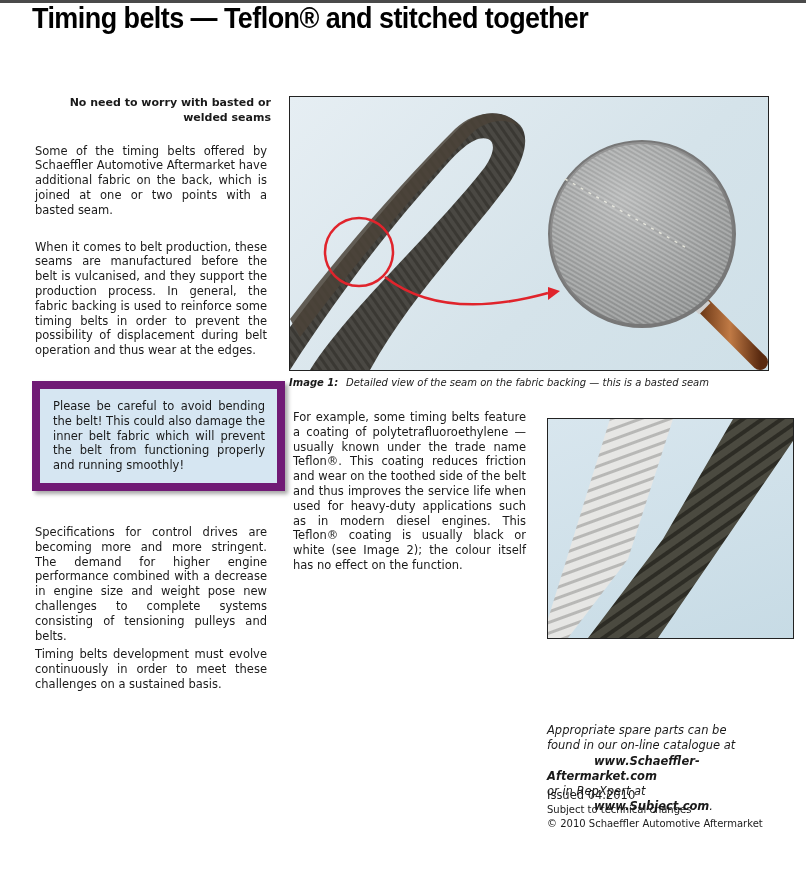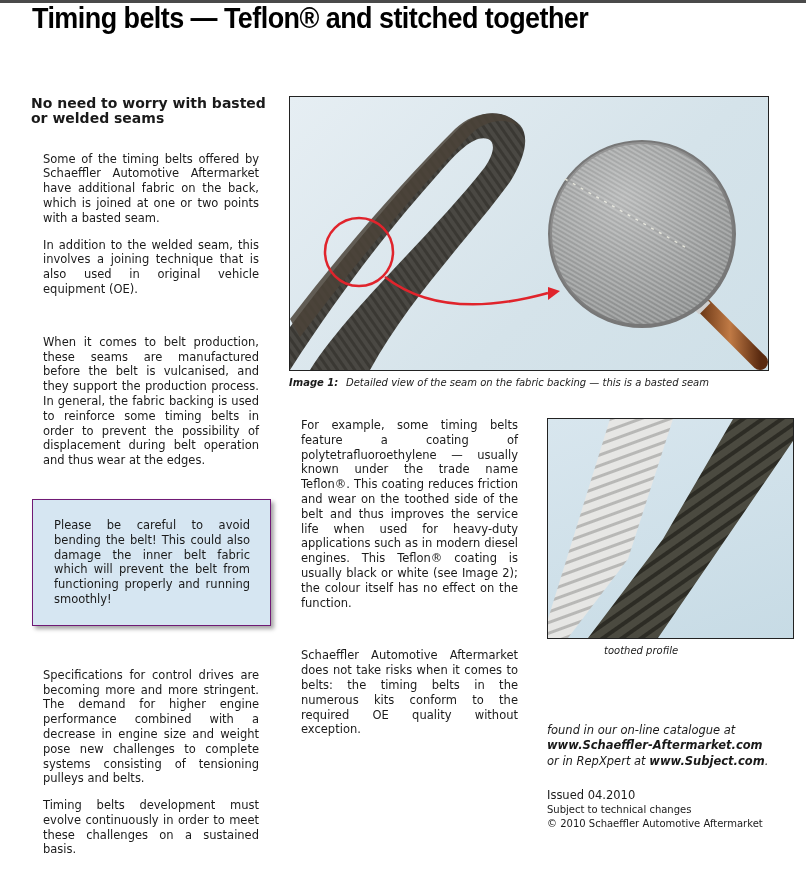--- a/index.html
+++ b/index.html
@@ -8,61 +8,60 @@
     font-family:"DejaVu Sans", sans-serif; color:#1a1a1a;
   }
   .topbar { position:absolute; left:0; top:0; width:806px; height:3px; background:#4a4a4a; }
   h1 {
     position:absolute; left:32px; top:0px; margin:0;
     font-family:"Liberation Sans", sans-serif; font-weight:bold;
     font-size:29px; letter-spacing:-0.6px; transform:scaleX(0.93); transform-origin:left top;
     color:#000; line-height:36px;
   }
   .col { position:absolute; font-size:11.5px; line-height:14.8px; text-align:justify; }
-  .col p { margin:12px; }
-  .col h3 { margin:0; font-size:14px; font-weight:bold; line-height:14.8px; text-align:left; }
+  .col p { margin:4px; }
+  .col h3 { margin:0; font-size:11px; font-weight:bold; line-height:14.8px; text-align:right; }
   .left { left:31px; top:96px; width:240px; }
   .gap { height:14px; }
   .warn {
-    background:#d6e6f2; border:1px solid #701a75; box-shadow:3px 3px 4px rgba(0,0,0,0.35);
+    background:#d6e6f2; border:8px solid #701a75; box-shadow:3px 3px 4px rgba(0,0,0,0.35);
     padding:6px 8px 6px 9px; margin-left:1px; width:220px; text-align:justify;
   }
   .mid { left:289px; top:406px; width:241px; }
   .fig1 {
     position:absolute; left:289px; top:96px; width:478px; height:273px;
     border:1px solid #222; background:linear-gradient(135deg,#e6eef3 0%,#d5e3ea 60%,#cfe0e8 100%);
     overflow:hidden;
   }
   .fig2 {
     position:absolute; left:547px; top:418px; width:245px; height:219px;
     border:1px solid #222; background:linear-gradient(160deg,#d8e6ee 0%,#c7dbe5 100%); overflow:hidden;
   }
   .cap { position:absolute; font-size:10px; font-style:italic; line-height:15px; }
   .cap b { font-style:italic; }
   .cap1 { left:289px; top:375px; }
   .cap2 { left:547px; top:643px; width:250px; }
   .cap2 .lbl { display:inline-block; width:57px; }
   .cap2 .indent { padding-left:57px; }
   .cap1 .lbl { display:inline-block; width:57px; }
   .note { position:absolute; left:547px; top:723px; font-size:11.5px; font-style:italic; line-height:15.3px; }
-  .note b { font-style:italic; }
+  .note b { font-style:italic;margin-left:47px; }
   .foot { position:absolute; left:547px; top:788px; font-size:11.5px; line-height:15px; }
   .foot .small { font-size:10px; line-height:14px; }
 </style>
 </head>
 <body>
 
 <div class="topbar"></div>
 <h1>Timing belts — Teflon® and stitched together</h1>
 
 <div class="col left">
   <h3>No need to worry with basted or welded seams</h3>
   <div class="gap"></div>
   <p>Some of the timing belts offered by Schaeffler Automotive Aftermarket have additional fabric on the back, which is joined at one or two points with a basted seam.</p>
-  <p>In addition to the welded seam, this involves a joining technique that is also used in original vehicle equipment (OE).</p>
   <div class="gap"></div>
   <p>When it comes to belt production, these seams are manufactured before the belt is vulcanised, and they support the production process. In general, the fabric backing is used to reinforce some timing belts in order to prevent the possibility of displacement during belt operation and thus wear at the edges.</p>
   <div style="height:19px"></div>
   <div class="warn">
     <p>Please be careful to avoid bending the belt! This could also damage the inner belt fabric which will prevent the belt from functioning properly and running smoothly!</p>
   </div>
   <div style="height:16px"></div>
   <div class="gap"></div>
   <p>Specifications for control drives are becoming more and more stringent. The demand for higher engine performance combined with a decrease in engine size and weight pose new challenges to complete systems consisting of tensioning pulleys and belts.</p>
   <p>Timing belts development must evolve continuously in order to meet these challenges on a sustained basis.</p>
@@ -102,45 +101,44 @@
   </svg>
 </div>
 
 <div class="cap cap1">
   <b class="lbl">Image 1:</b><span>Detailed view of the seam on the fabric backing — this is a basted seam</span>
 </div>
 
 <div class="col mid">
   <p>For example, some timing belts feature a coating of polytetrafluoroethylene — usually known under the trade name Teflon®. This coating reduces friction and wear on the toothed side of the belt and thus improves the service life when used for heavy-duty applications such as in modern diesel engines. This Teflon® coating is usually black or white (see Image 2); the colour itself has no effect on the function.</p>
   <div class="gap"></div>
-  <p>Schaeffler Automotive Aftermarket does not take risks when it comes to belts: the timing belts in the numerous kits conform to the required OE quality without exception.</p>
 </div>
 
 <div class="fig2">
   <svg width="245" height="219" viewBox="0 0 245 219">
     <defs>
       <pattern id="wteeth" width="10" height="10" patternUnits="userSpaceOnUse" patternTransform="rotate(-20)">
         <rect width="10" height="10" fill="#e6e6e4"></rect>
         <rect width="10" height="3" fill="#b8b8b6"></rect>
       </pattern>
       <pattern id="bteeth" width="11" height="11" patternUnits="userSpaceOnUse" patternTransform="rotate(-35)">
         <rect width="11" height="11" fill="#4b4a40"></rect>
         <rect width="11" height="4" fill="#2d2c25"></rect>
       </pattern>
     </defs>
     <polygon points="62,0 125,0 80,140 20,219 0,219 0,200" fill="url(#wteeth)"></polygon>
     <polygon points="185,0 245,0 245,22 110,219 40,219 115,120" fill="url(#bteeth)"></polygon>
   </svg>
 </div>
 
 <div class="cap cap2">
-  <div class="indent">toothed profile</div>
 </div>
 
 <div class="note">
+  <div>Appropriate spare parts can be</div>
   <div>found in our on-line catalogue at</div>
   <div><b>www.Schaeffler-Aftermarket.com</b></div>
   <div><span>or in RepXpert at </span><b>www.Subject.com</b><span>.</span></div>
 </div>
 
 <div class="foot">
   <div>Issued 04.2010</div>
   <div class="small">Subject to technical changes</div>
   <div class="small">© 2010 Schaeffler Automotive Aftermarket</div>
 </div>

